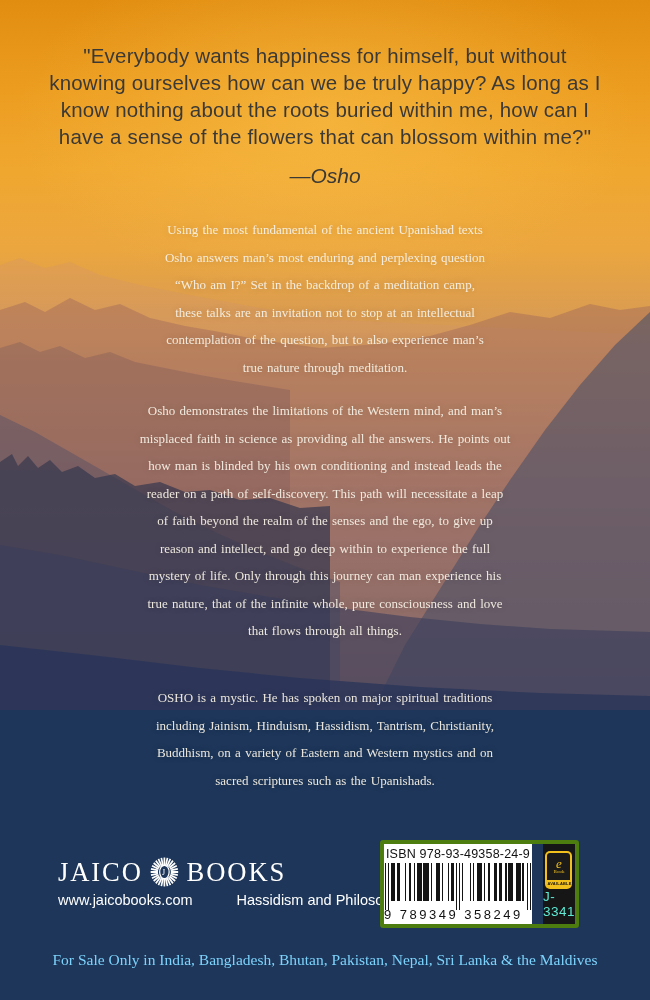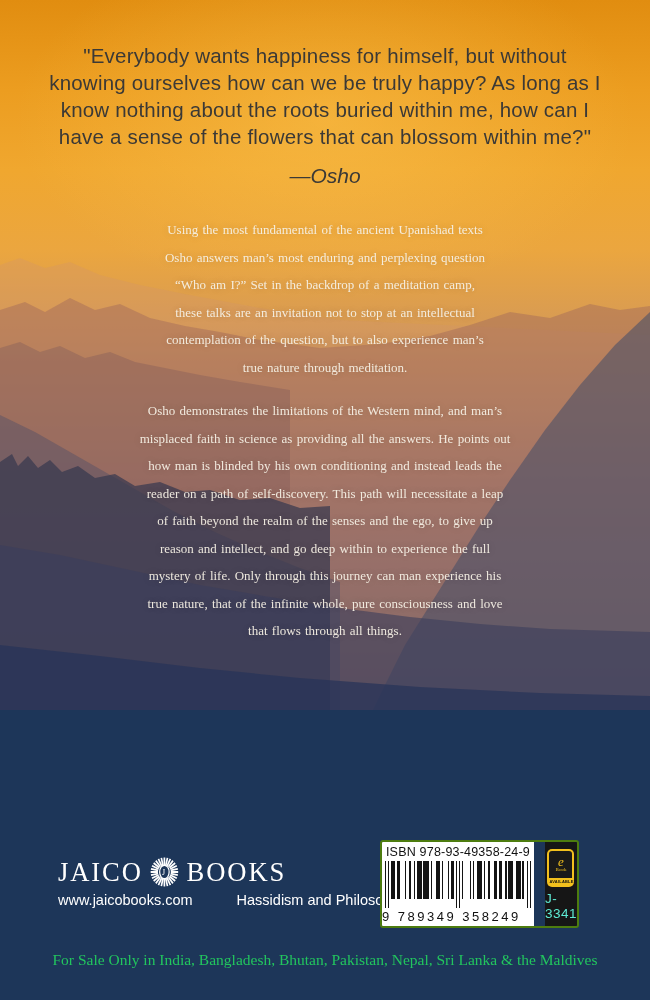--- a/index.html
+++ b/index.html
@@ -43,21 +43,21 @@
     transform:scaleX(0.95); transform-origin:left center;
   }
   .sun { width:32px; height:32px; display:block; }
   .logo-sub {
     position:absolute; left:58px; top:892px; display:flex; gap:44px;
     color:#ffffff; font-family:"Liberation Sans", sans-serif; font-size:14.5px;
   }
 
   .barcode-block {
     position:absolute; left:380px; top:840px; width:199px; height:88px;
-    display:flex; border:2px solid #4d7c0f; box-sizing:border-box;
+    display:flex; border:4px solid #4d7c0f; box-sizing:border-box;
     border-radius:3px; overflow:hidden;gap:11px;
   }
   .barcode-white {
     width:157px; background:#ffffff; position:relative;
     display:flex; flex-direction:column; align-items:center;
     padding-top:3px; box-sizing:border-box;
   }
   .isbn {
     font-family:"Liberation Sans", sans-serif; font-size:12.5px; color:#111;
     letter-spacing:.2px; white-space:nowrap;
@@ -86,21 +86,21 @@
   .eb-e   { font-family:"Liberation Serif", serif; font-style:italic; font-size:13px; line-height:11px; }
   .eb-book{ font-family:"Liberation Serif", serif; font-size:5px; line-height:6px; }
   .eb-avail {
     height:7px; font-size:4px; line-height:7px; color:#111; text-align:center;
     font-family:"Liberation Sans", sans-serif; font-weight:bold; letter-spacing:.2px;
   }
   .jcode { color:#5eead4; font-family:"Liberation Sans", sans-serif; font-size:13.5px; letter-spacing:.5px; }
 
   .sale-note {
     position:absolute; top:951px; left:0; width:650px; text-align:center;
-    color:#22c55e; font-size:15.5px;
+    color:#7dd3fc; font-size:15.5px;
   }
 </style>
 </head>
 <body>
 
 <div class="cover">
 
   <div class="bg"></div>
 
   <svg class="mountains" viewBox="0 0 650 760" preserveAspectRatio="none">
@@ -129,20 +129,24 @@
 true nature through meditation.</div>
   <div class="serif-block" id="para2">Osho demonstrates the limitations of the Western mind, and man’s
 misplaced faith in science as providing all the answers. He points out
 how man is blinded by his own conditioning and instead leads the
 reader on a path of self-discovery. This path will necessitate a leap
 of faith beyond the realm of the senses and the ego, to give up
 reason and intellect, and go deep within to experience the full
 mystery of life. Only through this journey can man experience his
 true nature, that of the infinite whole, pure consciousness and love
 that flows through all things.</div>
+  <div class="serif-block" id="bio">OSHO is a mystic. He has spoken on major spiritual traditions
+including Jainism, Hinduism, Hassidism, Tantrism, Christianity,
+Buddhism, on a variety of Eastern and Western mystics and on
+sacred scriptures such as the Upanishads.</div>
 
   <div class="logo-row">
     <span>JAICO</span>
     <svg class="sun" id="sun-logo" viewBox="0 0 34 34">
       <g id="sun-rays">
           <line x1="24.2" y1="17" x2="32.4" y2="17" stroke="#ffffff" stroke-width="1.9"></line>
           <line x1="24.01948096770913" y1="18.602150724485462" x2="32.01388984760008" y2="20.42682238292724" stroke="#ffffff" stroke-width="1.9"></line>
           <line x1="23.48697584889742" y1="20.123962921646417" x2="30.874920565697256" y2="23.681809582410395" stroke="#ffffff" stroke-width="1.9"></line>
           <line x1="22.629186673769816" y1="21.489126573382883" x2="29.04020483000766" y2="26.601742948624498" stroke="#ffffff" stroke-width="1.9"></line>
           <line x1="21.489126573382883" y1="22.629186673769816" x2="26.601742948624498" y2="29.04020483000766" stroke="#ffffff" stroke-width="1.9"></line>

